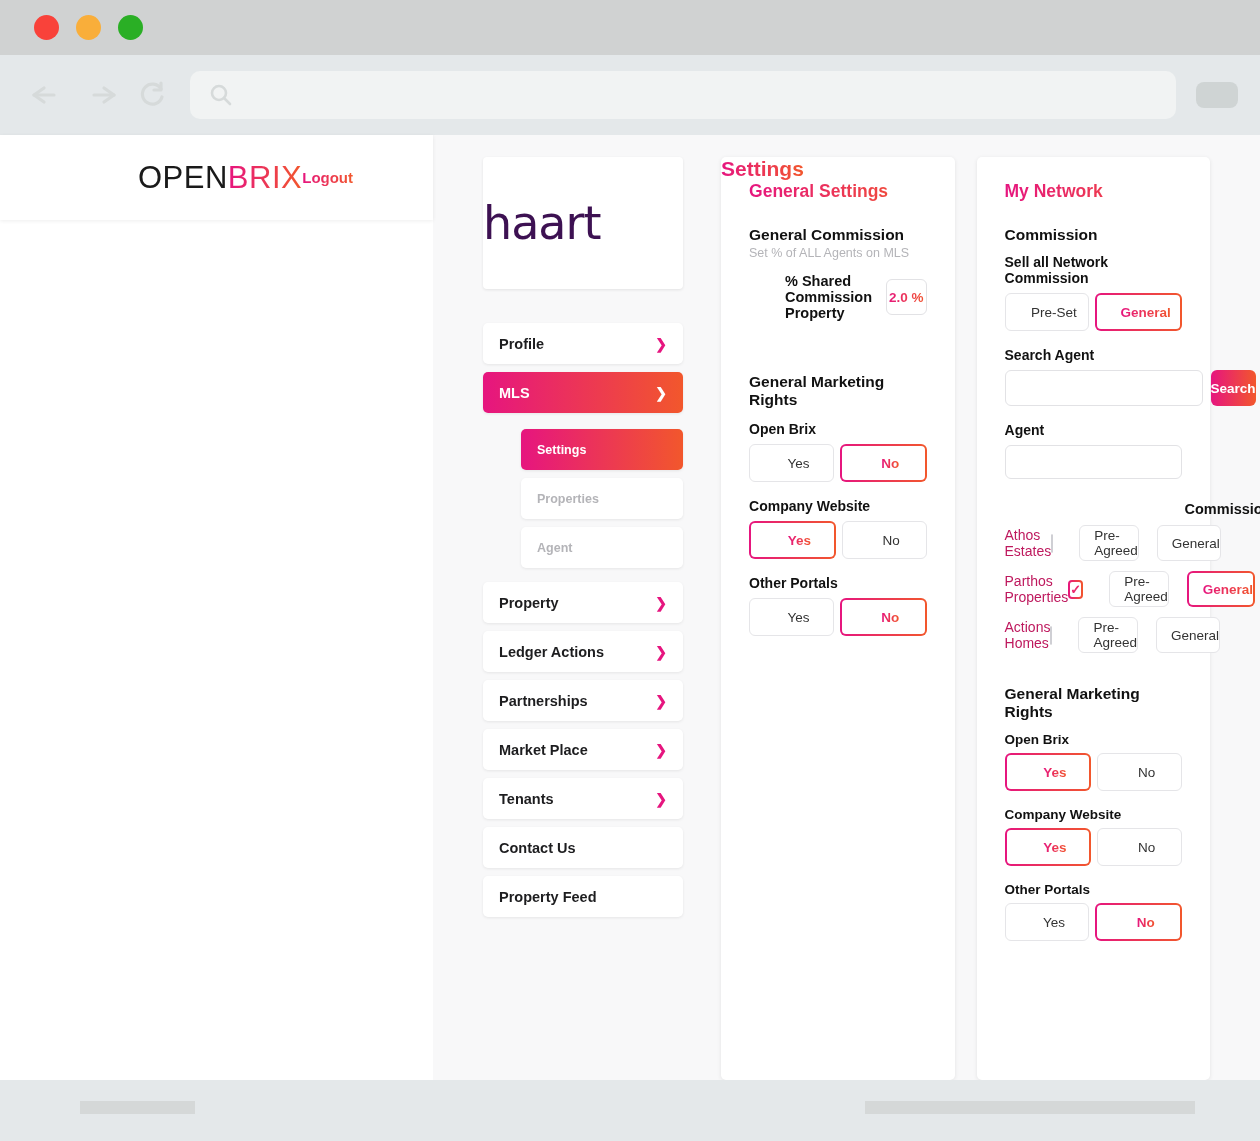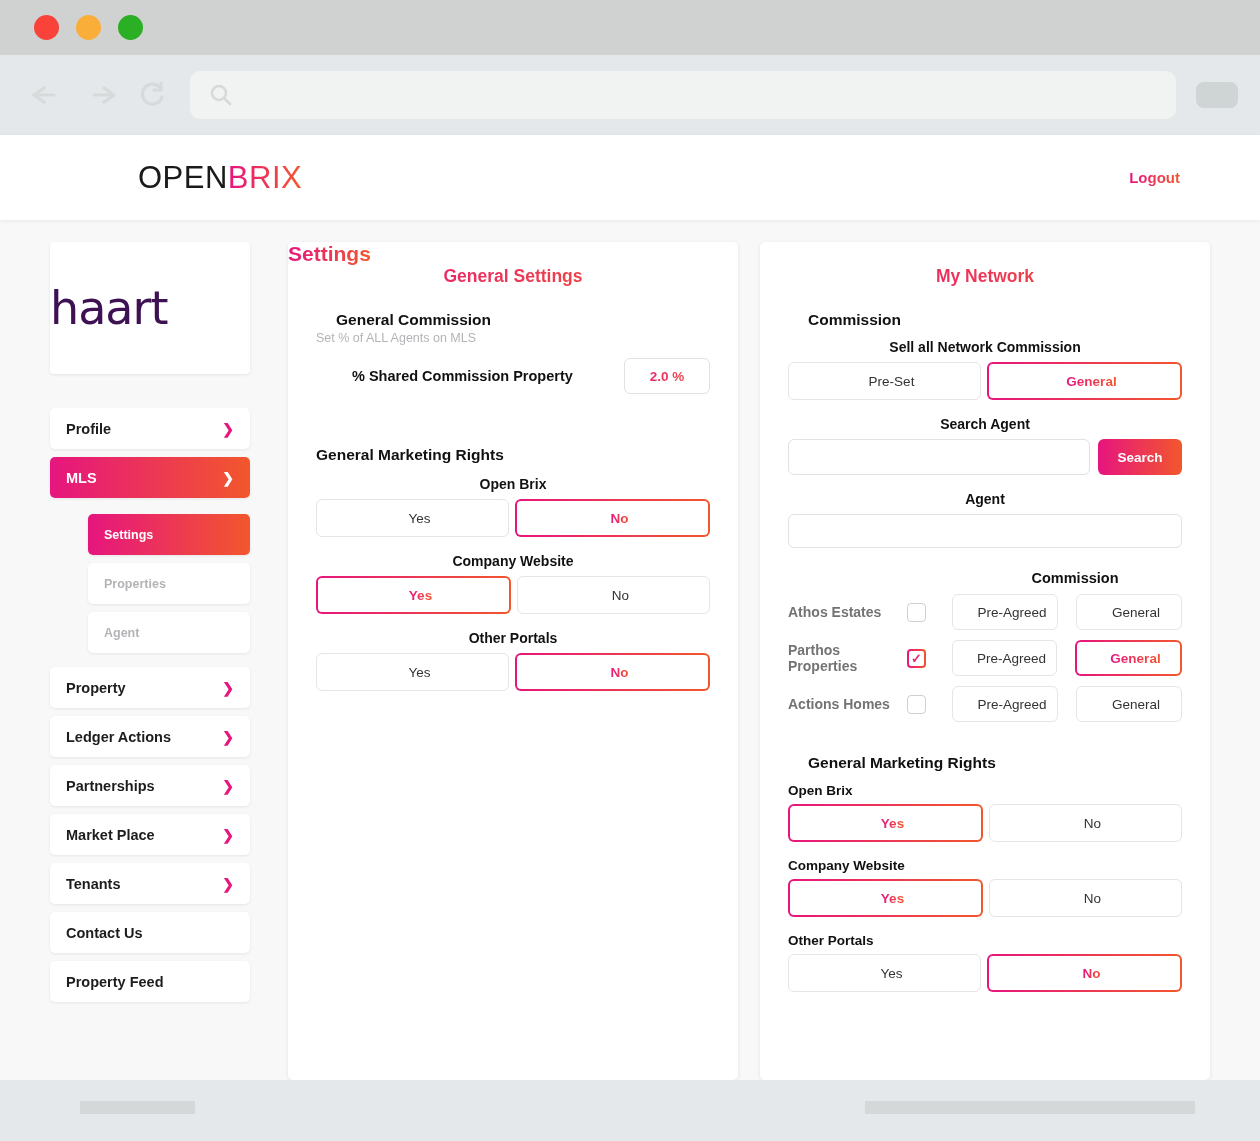--- a/index.html
+++ b/index.html
@@ -27,21 +27,21 @@
   }
   .navbtn { width: 52px; height: 40px; display:flex; align-items:center; justify-content:center; }
   .navbtn svg { display:block; }
   .urlbar {
     flex: 1; height: 48px; background:#f1f3f3; border-radius: 10px;
     margin-left: 12px; margin-right: 20px; display:flex; align-items:center; padding-left: 18px;
   }
   .extbtn { width: 42px; height: 26px; background:#cfd4d4; border-radius: 8px; }
 
   
-  .app { flex: 1; background:#ffffff; display:flex; flex-direction:column; min-height:0; }
+  .app { flex: 1; background:#ffffff; display:flex; flex-direction:row; min-height:0; }
   .appheader {
     height: 85px; background:#fff; display:flex; align-items:center;
     justify-content: space-between; padding: 0 80px 0 138px; flex:0 0 auto;
     position: relative; z-index: 3;
     box-shadow: 0 1px 4px rgba(0,0,0,0.07);
   }
   .logo { font-size: 31px; font-weight: 400; letter-spacing: 0.5px; display:flex; align-items:center; }
   .logo .open { color:#1a1a1a; font-weight:400; }
   .logo .brix {
     background: linear-gradient(90deg,#e6157f 0%, #f2572c 100%);
@@ -92,25 +92,25 @@
   .panel-left { max-width: 456px; }
   .pagetitle {
     font-size: 21px; font-weight:700; margin-bottom: 16px;
     background: linear-gradient(90deg,#e6157f 0%, #f2572c 100%);
     -webkit-background-clip:text; background-clip:text; color:transparent;
     position: absolute; top: 22px; left: 288px;
   }
   .paneltitle {
     font-size: 17.5px; font-weight:700; margin-bottom: 24px;
     background: linear-gradient(90deg,#e6157f 0%, #f2572c 100%);
-    -webkit-background-clip:text; background-clip:text; color:transparent;text-align:center;
-  }
-  .h2 { font-size: 15.5px; font-weight:700; color:#111;margin-left:20px; }
+    -webkit-background-clip:text; background-clip:text; color:transparent;
+  }
+  .h2 { font-size: 15.5px; font-weight:700; color:#111; }
   .sub { font-size: 12.5px; color:#b4b4b8; margin-top:2px; }
-  .h3 { font-size: 14px; font-weight:700; color:#111; margin-bottom: 7px; text-align: center; }
+  .h3 { font-size: 14px; font-weight:700; color:#111; margin-bottom: 7px; }
 
   .commrow { display:flex; align-items:center; justify-content:space-between; margin-top: 13px; }
   .commlabel { font-size: 14.5px; font-weight:700; color:#111; padding-left: 36px; }
   .pctbox {
     width: 86px; height: 36px; border:1px solid #e2e2e5; border-radius:6px;
     display:flex; align-items:center; justify-content:center; font-size:13.5px; font-weight:700;
     background: linear-gradient(90deg,#e6157f 0%, #f2572c 100%);
     -webkit-background-clip:text; background-clip:text; color:transparent;
     cursor: text;
   }
@@ -142,21 +142,21 @@
     padding: 0 10px; font-size:13px; font-family:"Liberation Sans", sans-serif; outline:none;
   }
   .searchbtn {
     width: 84px; height:36px; border:none; border-radius:6px; cursor:pointer;
     background: linear-gradient(90deg,#e6157f 0%, #f2572c 100%);
     color:#fff; font-size:13.5px; font-weight:700; font-family:"Liberation Sans", sans-serif;
   }
   .agentinput { width:100%; height:34px; border:1px solid #e2e2e5; border-radius:6px; background:#fff; outline:none; padding:0 10px; }
   .commhead { text-align:center; font-size:14.5px; font-weight:700; color:#111; margin: 22px 0 8px 0; padding-left: 180px;}
   .agentrow { display:flex; align-items:center; margin-bottom: 10px; }
-  .agentname { flex:1; font-size:14px; font-weight:700; color:#737373; }
+  .agentname { flex:1; font-size:14px; font-weight:400; color:#be185d; }
   .cbox {
     width:19px; height:19px; border:1.6px solid #cfcfd4; border-radius:4px; background:#fff;
     margin-right: 26px; cursor:pointer; display:flex; align-items:center; justify-content:center;
   }
   .cbox.checked {
     border: 2px solid transparent;
     background:
       linear-gradient(#fff,#fff) padding-box,
       linear-gradient(90deg,#e6157f 0%, #f2572c 100%) border-box;
   }

